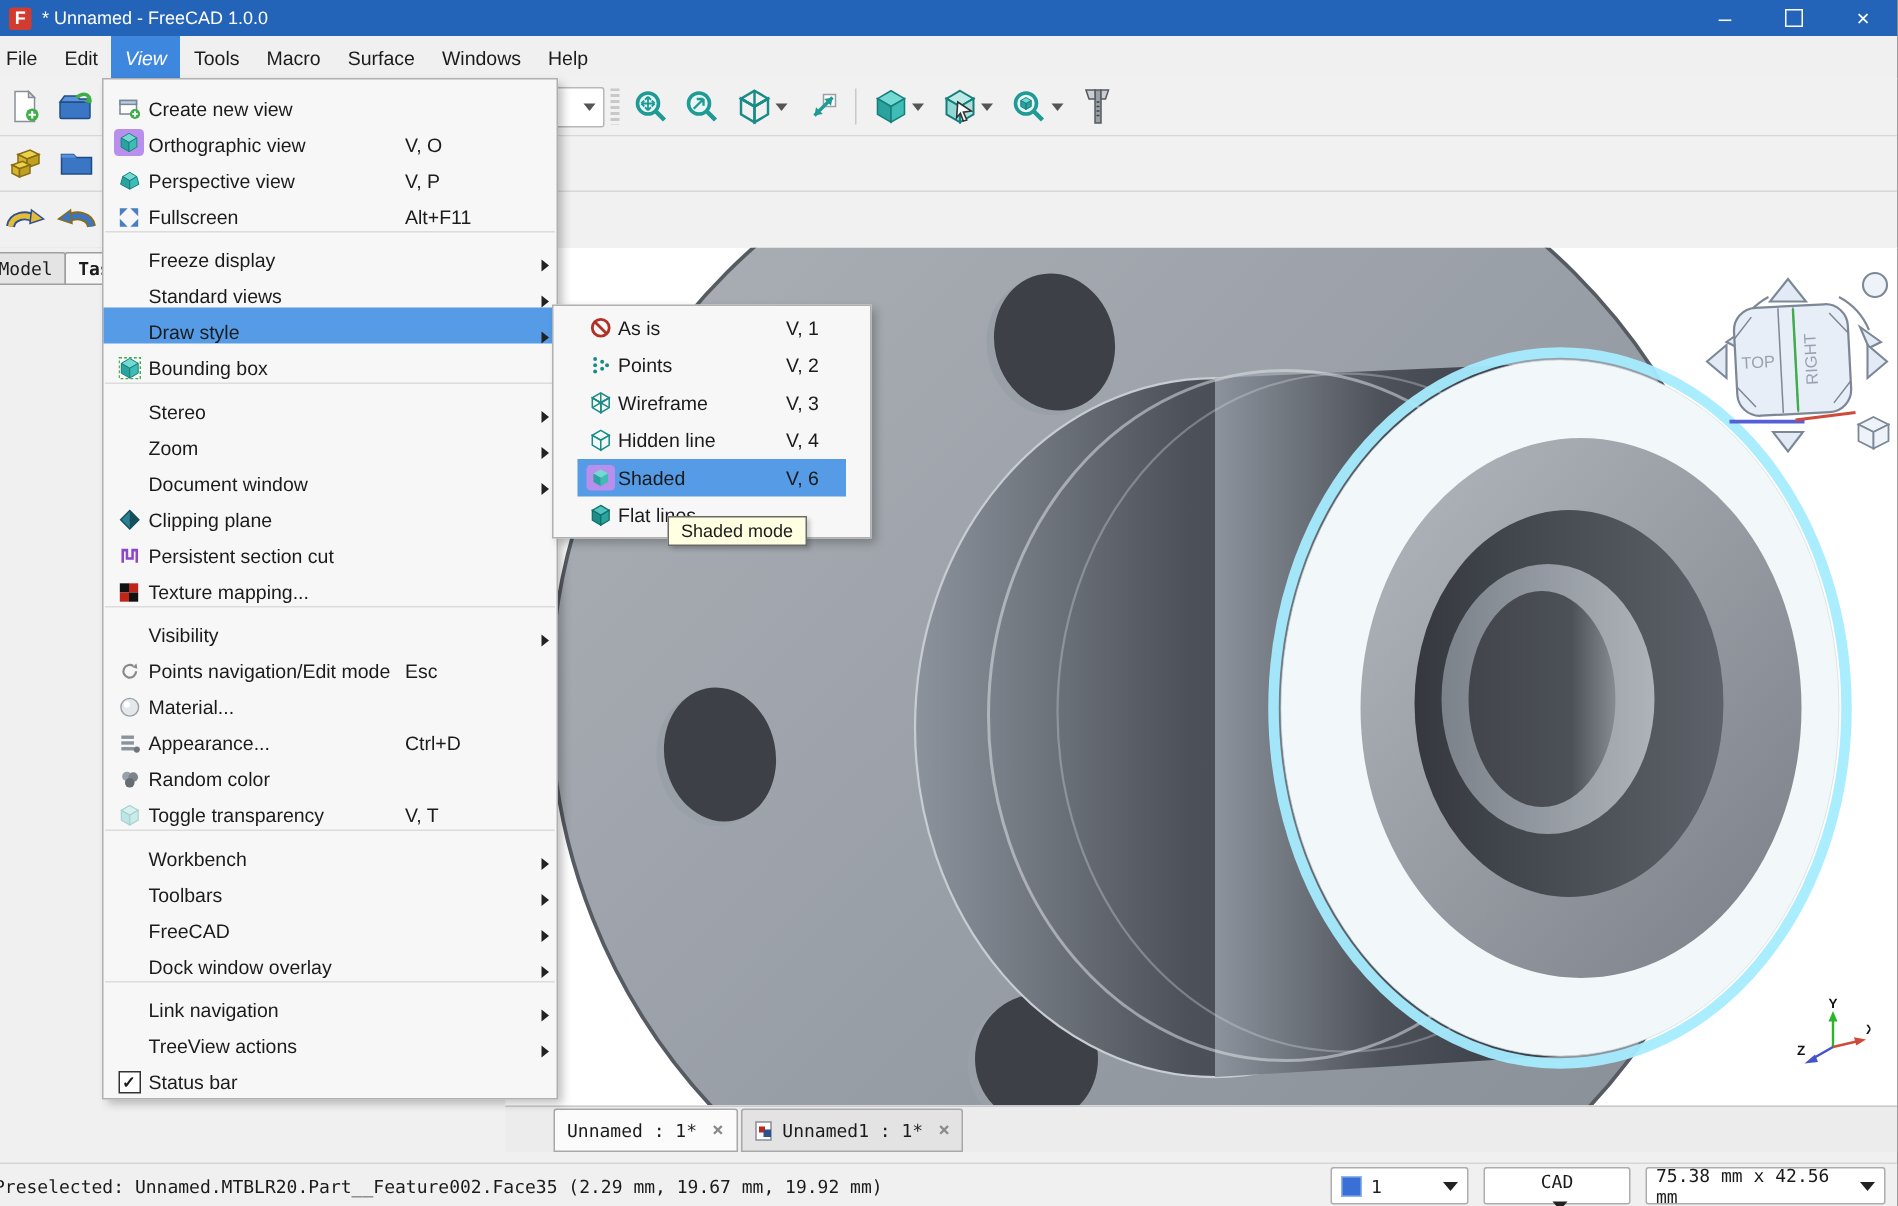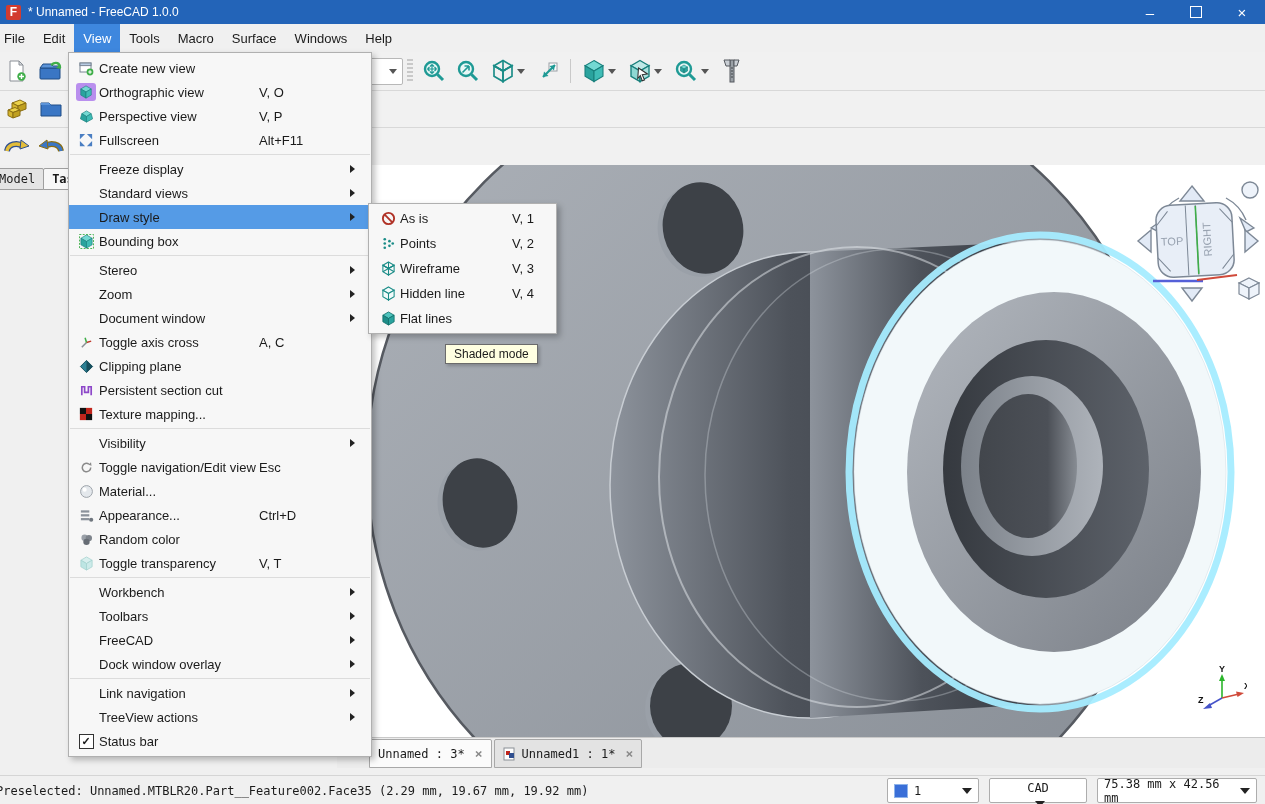--- a/index.html
+++ b/index.html
@@ -10,21 +10,21 @@
   .title-logo{width:15px;height:15px;margin:0 7px 0 6px;background:#d23b2f;color:#fff;font-weight:bold;font-size:12px;
     display:flex;align-items:center;justify-content:center;border-radius:2px;}
   .title-text{color:#fff;font-size:12px;}
   .title-controls{margin-left:auto;display:flex;height:100%;}
   .tbtn{width:46px;height:100%;display:flex;align-items:center;justify-content:center;color:#fff;font-size:15px;}
   .maxbox{width:10px;height:10px;border:1.5px solid #fff;}
   
   .menubar{position:absolute;left:0;top:24px;width:100%;height:28px;background:#f0f0f0;display:flex;align-items:stretch;border-bottom:1px solid #e2e2e2;}
   .mb-item{padding:0 9px;display:flex;align-items:center;}
   .mb-item.first{margin-left:-5px;}
-  .mb-item.active{background:#3e87de;color:#fff;}
+  .mb-item.active{background:#3e87de;color:#fff;font-style:italic;}
   
   .toolbar{position:absolute;left:0;width:100%;background:#f1f1f1;border-bottom:1px solid #d8d8d8;display:flex;align-items:center;}
   .tb1{top:52px;height:38px;} .tb2{top:91px;height:36px;} .tb3{top:128px;height:37px;}
   .tb-btn{width:32px;height:30px;display:flex;align-items:center;justify-content:center;margin:0 1px;}
   .tb-caret{width:0;height:0;border-left:4px solid transparent;border-right:4px solid transparent;border-top:5px solid #555;margin-left:2px;}
   .tb-grip{width:6px;height:24px;margin:0 4px;background:repeating-linear-gradient(to bottom,#c9c9c9 0 2px,transparent 2px 4px);}
   .tb-sep{width:1px;height:24px;background:#c9c9c9;margin:0 5px;}
   .tb-combo{width:50px;height:25px;background:#fff;border:1px solid #b8b8b8;border-radius:2px;display:flex;align-items:center;justify-content:flex-end;padding-right:5px;margin-left:4px;}
   
   .dockpanel{position:absolute;left:0;top:165px;width:337px;height:610px;background:#f0f0f0;}
@@ -44,33 +44,33 @@
   
   .statusbar{position:absolute;left:0;top:775px;width:100%;height:29px;background:#f0f0f0;border-top:1px solid #d5d5d5;display:flex;align-items:center;font-family:"DejaVu Sans Mono",monospace;font-size:12px;}
   .sb-msg{margin-left:-4px;white-space:nowrap;}
   .sb-right{margin-left:auto;display:flex;align-items:center;gap:10px;padding-right:8px;}
   .sb-combo{height:23px;background:#fff;border:1px solid #adadad;border-radius:2px;display:flex;align-items:center;padding:0 6px;gap:6px;}
   .sb-caret{width:0;height:0;border-left:5px solid transparent;border-right:5px solid transparent;border-top:6px solid #222;}
   .sb-sq{width:12px;height:12px;background:#3a6fd8;border:1px solid #8fb4ea;}
   
   .menu{position:absolute;left:68px;top:52px;width:302px;background:#f7f7f7;border:1px solid #b0b0b0;
     box-shadow:3px 3px 6px rgba(0,0,0,.25);padding:3px 0;z-index:20;}
-  .mrow{height:24px;display:flex;align-items:center;padding:0 16px 0 4px;}
+  .mrow{height:24px;display:flex;align-items:flex-end;padding:0 5px 0 4px;}
   .mrow.hl{background:#559be6;}
   .mic{width:26px;display:flex;align-items:center;justify-content:center;flex:none;}
   .mic .purple{background:#b98fee;border-radius:3px;padding:2px 3px;display:flex;}
   .mlabel{flex:1;white-space:nowrap;}
   .msc{width:84px;flex:none;white-space:nowrap;}
   .marr{width:12px;flex:none;display:flex;justify-content:flex-end;}
   .marr.has:after{content:"";width:0;height:0;border-top:4px solid transparent;border-bottom:4px solid transparent;border-left:5px solid #222;}
   .msep{height:1px;background:#dcdcdc;margin:2px 1px;}
   .chk{width:13px;height:13px;border:1.4px solid #333;background:#fff;display:flex;align-items:center;justify-content:center;font-size:11px;font-weight:bold;}
   
   .submenu{position:absolute;left:368px;top:203px;width:179px;background:#f7f7f7;border:1px solid #b0b0b0;
-    box-shadow:3px 3px 6px rgba(0,0,0,.25);padding:2px 4px;z-index:30;}
+    box-shadow:3px 3px 6px rgba(0,0,0,.25);padding:2px 16px;z-index:30;}
   .srow{height:25px;display:flex;align-items:center;padding:0 6px 0 3px;}
   .srow.hl{background:#559be6;}
   .sic{width:24px;display:flex;align-items:center;justify-content:center;flex:none;}
   .slabel{flex:1;white-space:nowrap;}
   .ssc{width:34px;flex:none;}
   
   .tooltip{position:absolute;left:445px;top:344px;background:#ffffe1;border:1px solid #6b6b6b;padding:2px 8px;
     font-size:12px;z-index:40;box-shadow:2px 2px 3px rgba(0,0,0,.2);white-space:nowrap;}
 </style>
 </head>
@@ -332,21 +332,21 @@
         <polygon points="11,44 18,38 20,43" fill="#4553c9"></polygon>
       <text x="30" y="7" font-size="9" font-weight="bold" text-anchor="middle" fill="#111" font-family="Liberation Sans, sans-serif">Y</text>
       <text x="52" y="24" font-size="9" font-weight="bold" fill="#111" font-family="Liberation Sans, sans-serif">X</text>
       <text x="6" y="38" font-size="9" font-weight="bold" fill="#111" font-family="Liberation Sans, sans-serif">Z</text>
     </svg>
   </div>
 
   <div class="mditabs">
     <div class="lead"></div>
     <div class="mtab active">
-      <span>Unnamed : 3*</span>
+      <span>Unnamed : 1*</span>
       <span class="mclose">×</span>
     </div>
     <div class="mtab">
       <span class="micon">
         <svg width="13" height="14" viewBox="0 0 13 14">
             <rect x="1" y="1" width="10" height="12" fill="#fdfdfd" stroke="#8a8f96"></rect>
             <rect x="3" y="4" width="4" height="4" fill="#c0251c"></rect>
             <polygon points="6,6 11,6 11,11 6,11" fill="#2f4f8f"></polygon>
           </svg>
       </span>
@@ -477,32 +477,20 @@
         <span class="marr has"></span>
       </div>
     <div class="mrow">
         <span class="mic"></span>
         <span class="mlabel">Document window</span>
         <span class="msc"></span>
         <span class="marr has"></span>
       </div>
     <div class="mrow">
         <span class="mic">
-          <svg width="15" height="15" viewBox="0 0 16 16" stroke-width="1.6" fill="none">
-            <path d="M3 13L8 8" stroke="#8a8f96"></path>
-            <path d="M8 8l5-1.5" stroke="#c0392b"></path>
-            <path d="M8 8L6.5 3" stroke="#3fae49"></path>
-          </svg>
-        </span>
-        <span class="mlabel">Toggle axis cross</span>
-        <span class="msc">A, C</span>
-        <span class="marr"></span>
-      </div>
-    <div class="mrow">
-        <span class="mic">
           <svg width="15" height="15" viewBox="0 0 16 16">
             <polygon points="8,1.5 14.5,8 8,14.5 1.5,8" fill="#2b7f93" stroke="#15505e"></polygon>
             <polygon points="8,1.5 14.5,8 8,14.5" fill="#174e5c"></polygon>
           </svg>
         </span>
         <span class="mlabel">Clipping plane</span>
         <span class="msc"></span>
         <span class="marr"></span>
       </div>
     <div class="mrow">
@@ -535,21 +523,21 @@
         <span class="msc"></span>
         <span class="marr has"></span>
       </div>
     <div class="mrow">
         <span class="mic">
           <svg width="15" height="15" viewBox="0 0 16 16">
             <path d="M12.5 8a4.5 4.5 0 1 1-2-3.7" fill="none" stroke="#8a8a8a" stroke-width="1.6"></path>
             <polygon points="12.8,2.5 13.4,6.2 9.9,5.1" fill="#8a8a8a"></polygon>
           </svg>
         </span>
-        <span class="mlabel">Toggle navigation/Edit view</span>
+        <span class="mlabel">Points navigation/Edit mode</span>
         <span class="msc">Esc</span>
         <span class="marr"></span>
       </div>
     <div class="mrow">
         <span class="mic">
           <svg width="15" height="15" viewBox="0 0 16 16">
             <circle cx="8" cy="8" r="6.3" fill="#e4e8ec" stroke="#9aa0a6"></circle>
             <circle cx="6" cy="6" r="2.2" fill="#fff"></circle>
           </svg>
         </span>
@@ -683,20 +671,33 @@
         <span class="sic">
           <svg width="15" height="15" viewBox="0 0 16 16" fill="#f2fbfb" stroke="#1a8c87" stroke-width="1.1">
             <polygon points="8,1 14,4.5 8,8 2,4.5"></polygon>
             <polygon points="2,4.5 8,8 8,15 2,11.5"></polygon>
             <polygon points="14,4.5 8,8 8,15 14,11.5"></polygon>
           </svg>
         </span>
         <span class="slabel">Hidden line</span>
         <span class="ssc">V, 4</span>
       </div>
+    <div class="srow hl">
+        <span class="sic">
+          <span class="purple" style="background:#b98fee;border-radius:3px;padding:2px 3px;display:flex;">
+            <svg width="13" height="13" viewBox="0 0 16 16">
+              <polygon points="8,1 14,4.5 8,8 2,4.5" fill="#74d9d3"></polygon>
+              <polygon points="2,4.5 8,8 8,15 2,11.5" fill="#2aa39e"></polygon>
+              <polygon points="14,4.5 8,8 8,15 14,11.5" fill="#3fbcb6"></polygon>
+            </svg>
+          </span>
+        </span>
+        <span class="slabel">Shaded</span>
+        <span class="ssc">V, 6</span>
+      </div>
     <div class="srow">
         <span class="sic">
           <svg width="15" height="15" viewBox="0 0 16 16" stroke="#0f6f6b" stroke-width="0.9">
             <polygon points="8,1 14,4.5 8,8 2,4.5" fill="#4fc3bd"></polygon>
             <polygon points="2,4.5 8,8 8,15 2,11.5" fill="#1d8d88"></polygon>
             <polygon points="14,4.5 8,8 8,15 14,11.5" fill="#2aa39e"></polygon>
           </svg>
         </span>
         <span class="slabel">Flat lines</span>
         <span class="ssc"></span>

